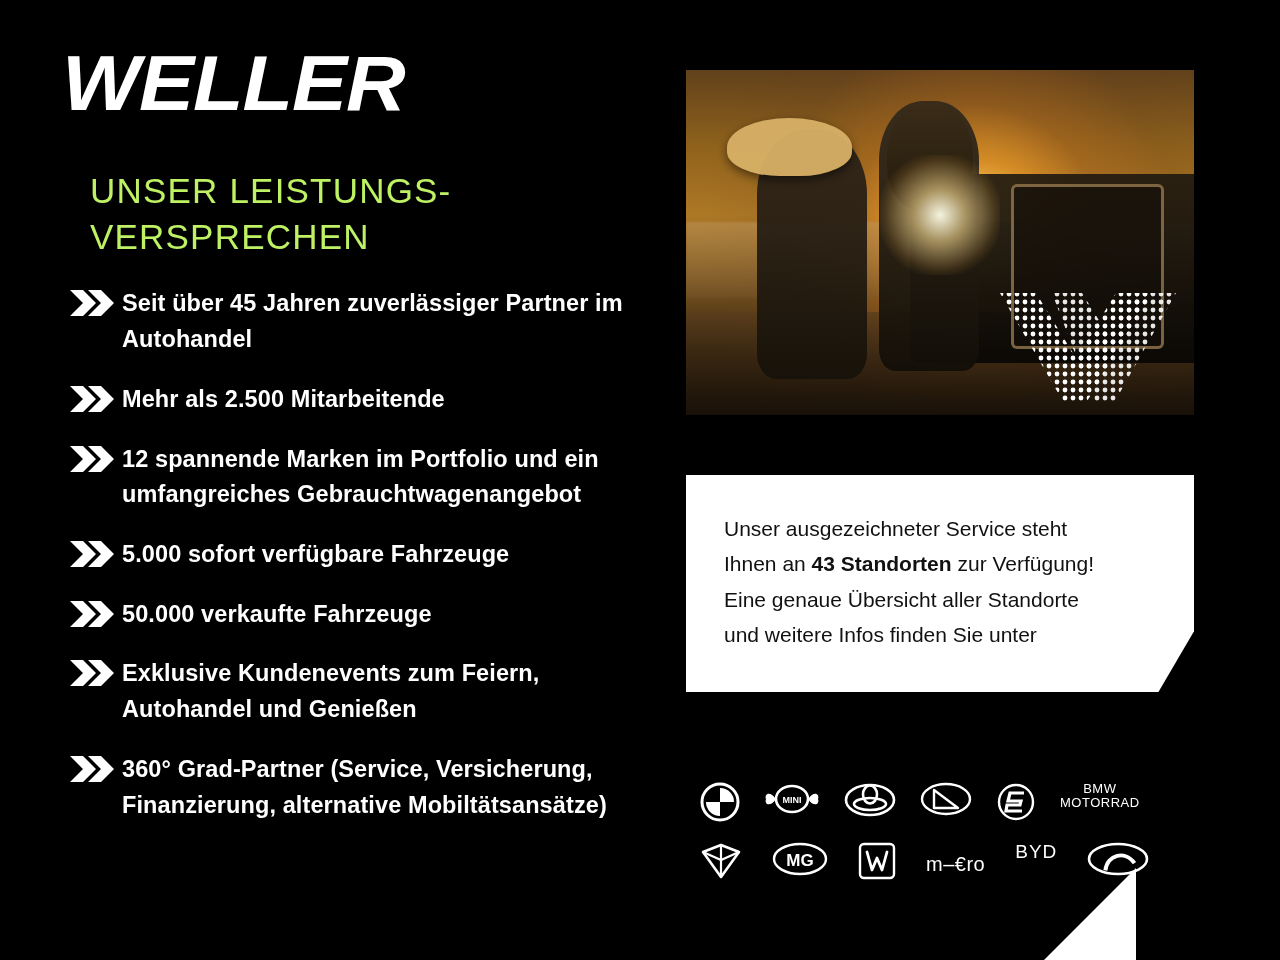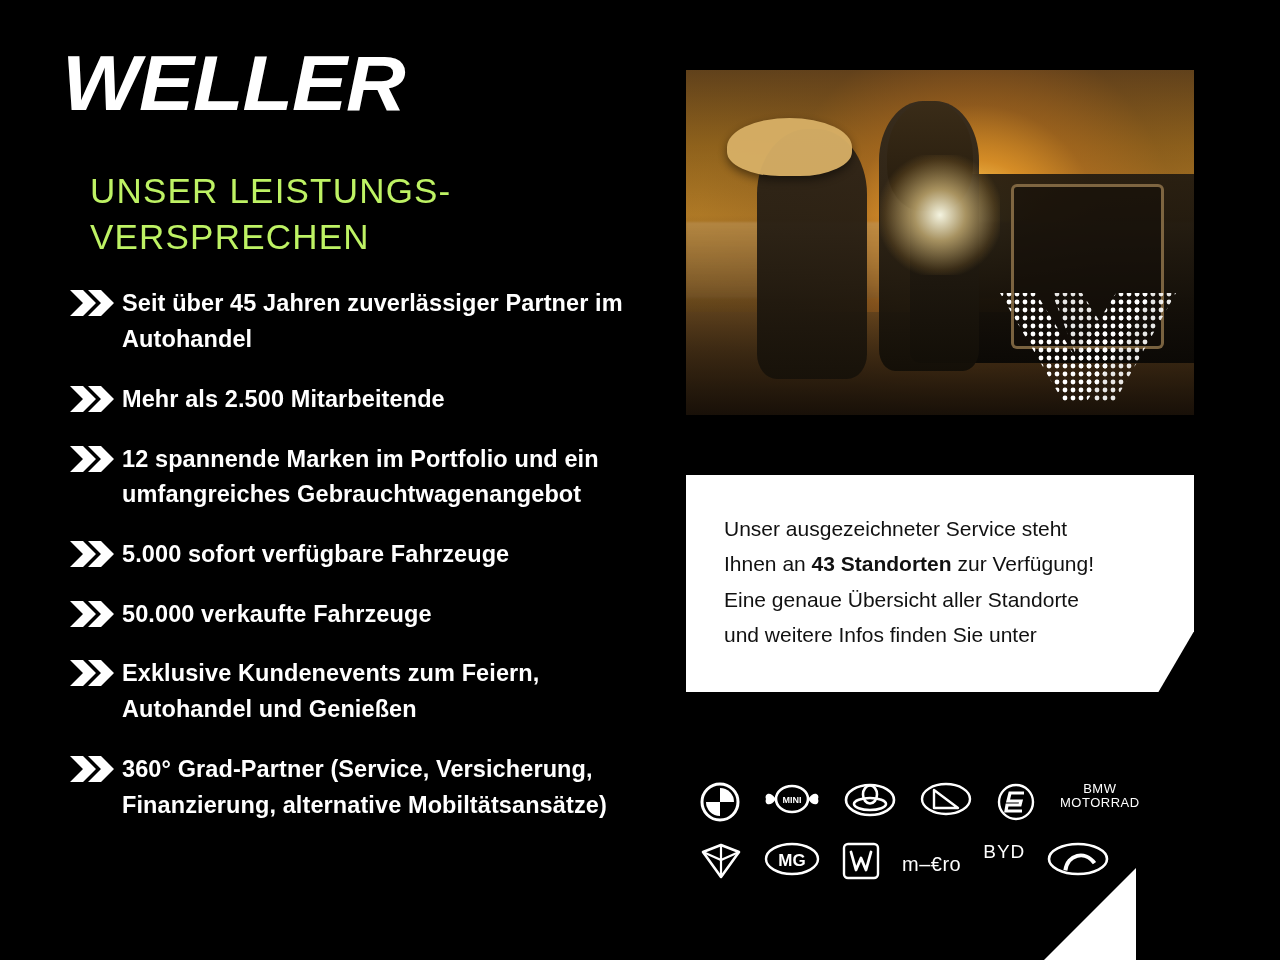--- a/index.html
+++ b/index.html
@@ -369,21 +369,21 @@
         <svg width="40" height="40" viewBox="0 0 40 40">
           <circle cx="20" cy="20" r="17" fill="none" stroke="#fff" stroke-width="2.4"></circle>
           <path d="M28 11 L14 11 L12 19 L25 19 L24 23 L11 23 L10 29 L26 29" fill="none" stroke="#fff" stroke-width="3.2" stroke-linejoin="miter"></path>
         </svg>
       </div>
       <div class="logo">
         <div class="logo-text">BMW<br>MOTORRAD</div>
       </div>
     </div>
 
-    <div class="logo-row" style="gap:22px; margin-top:6px;">
+    <div class="logo-row" style="gap:30px; margin-top:6px;">
       <div class="logo">
         <svg width="42" height="38" viewBox="0 0 42 38">
           <path d="M21 3 L39 10 L21 35 L3 10 Z" fill="none" stroke="#fff" stroke-width="2.6" stroke-linejoin="round"></path>
           <path d="M21 3 L21 35" stroke="#fff" stroke-width="2.2"></path>
           <path d="M3 10 L21 18 L39 10" fill="none" stroke="#fff" stroke-width="2.2"></path>
         </svg>
       </div>
       <div class="logo">
         <svg width="56" height="34" viewBox="0 0 56 34">
           <ellipse cx="28" cy="17" rx="26" ry="15" fill="none" stroke="#fff" stroke-width="2.4"></ellipse>

